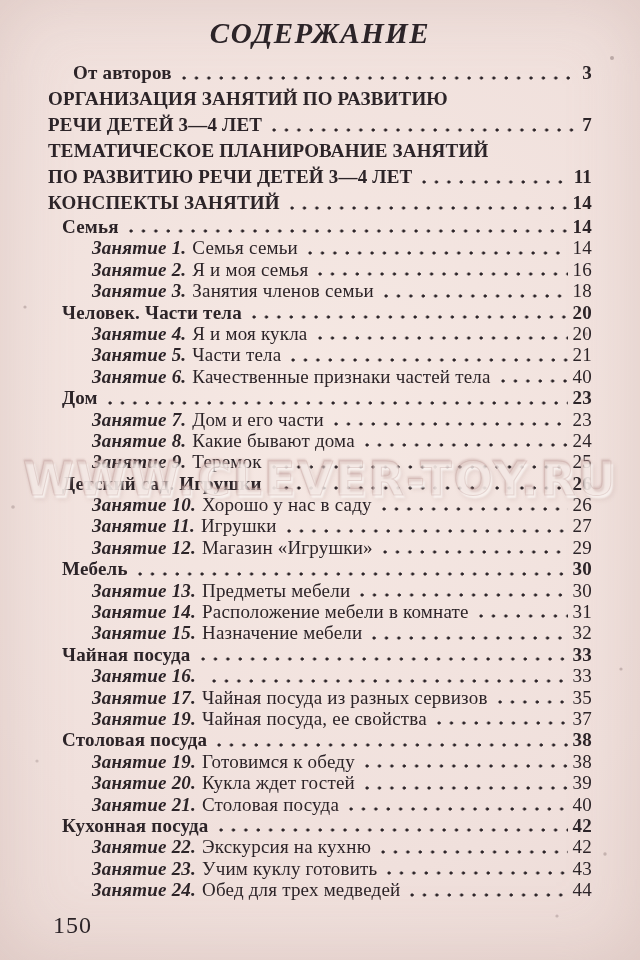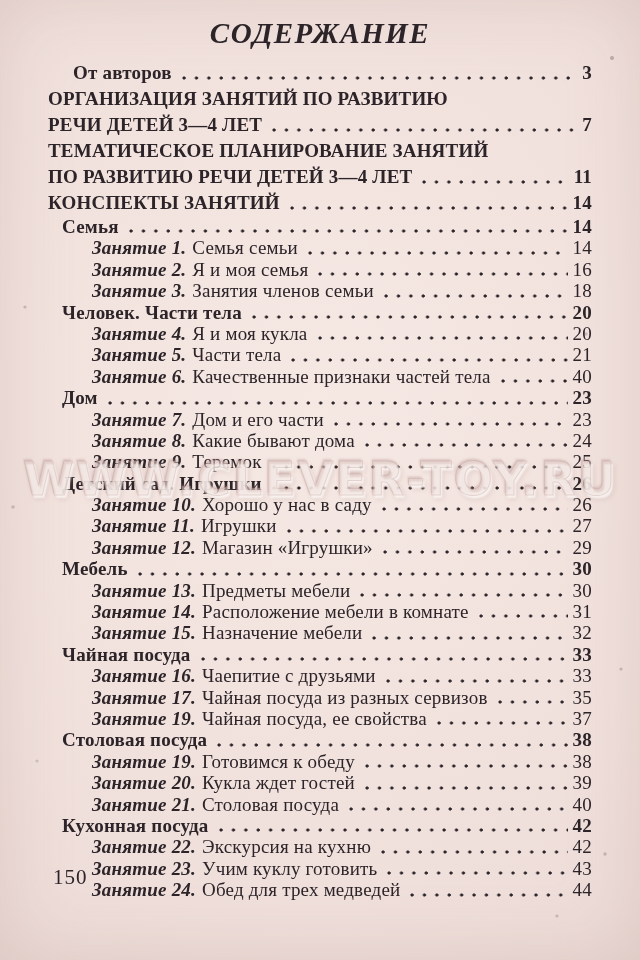--- a/index.html
+++ b/index.html
@@ -107,22 +107,22 @@
     color: rgba(240,226,222,0.42);
     -webkit-text-stroke: 1px rgba(187,150,145,0.30);
     text-shadow:
       2px 3px 2px rgba(255,252,250,0.75),
       -1px -2px 2px rgba(172,132,128,0.30),
       3px 4px 5px rgba(160,120,115,0.22);
     pointer-events: none;
   }
   .folio {
     position: absolute;
-    top: 865px; left: 53px;
-    font-size: 21px;
+    top: 912px; left: 53px;
+    font-size: 24px;
     letter-spacing: 1px;
   }
 </style>
 </head>
 <body>
 
 <div class="page">
   <div class="specks"></div>
   <h1 class="title">СОДЕРЖАНИЕ</h1>
   <div class="toc">
@@ -267,21 +267,20 @@
         <span class="leader"></span>
         <span class="pg">32</span>
       </div>
       <div class="toc-line section">
         <span class="txt">Чайная посуда</span>
         <span class="leader"></span>
         <span class="pg">33</span>
       </div>
       <div class="toc-line lesson">
         <span class="prefix">Занятие 16.</span>
-        <span class="txt">Чаепитие с друзьями</span>
         <span class="leader"></span>
         <span class="pg">33</span>
       </div>
       <div class="toc-line lesson">
         <span class="prefix">Занятие 17.</span>
         <span class="txt">Чайная посуда из разных сервизов</span>
         <span class="leader"></span>
         <span class="pg">35</span>
       </div>
       <div class="toc-line lesson">

